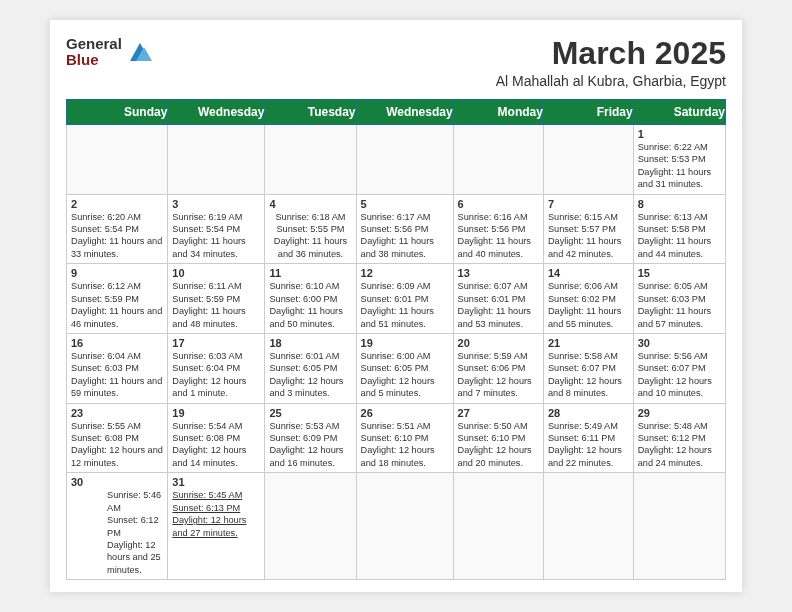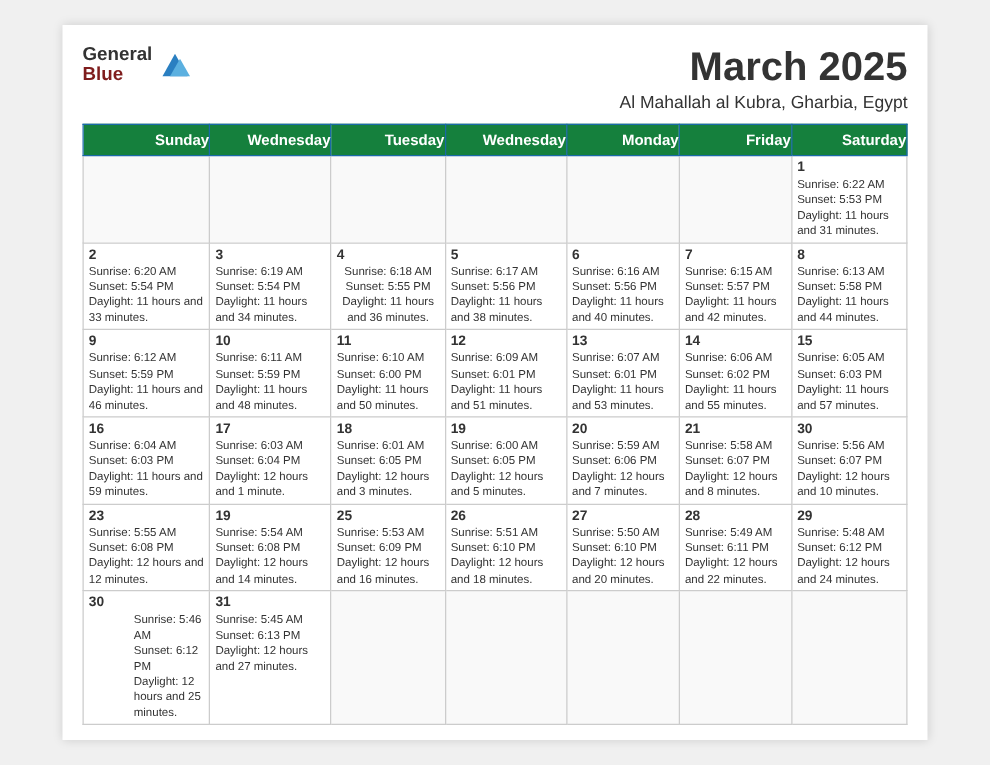--- a/index.html
+++ b/index.html
@@ -328,21 +328,21 @@
         </tr>
         <tr>
           <td>
             <span class="day-number">30</span>
             <div class="day-info" style="white-space: pre-line; margin-left: 36px;">Sunrise: 5:46 AM
 Sunset: 6:12 PM
 Daylight: 12 hours and 25 minutes.</div>
           </td>
           <td>
             <span class="day-number">31</span>
-            <div class="day-info" style="white-space: pre-line;">Sunrise: 5:45 AM
+            <div class="day-info" style="white-space: pre-line; text-decoration: underline;">Sunrise: 5:45 AM
 Sunset: 6:13 PM
 Daylight: 12 hours and 27 minutes.</div>
           </td>
           <td class="empty"></td>
           <td class="empty"></td>
           <td class="empty"></td>
           <td class="empty"></td>
           <td class="empty"></td>
         </tr>
       </tbody>

